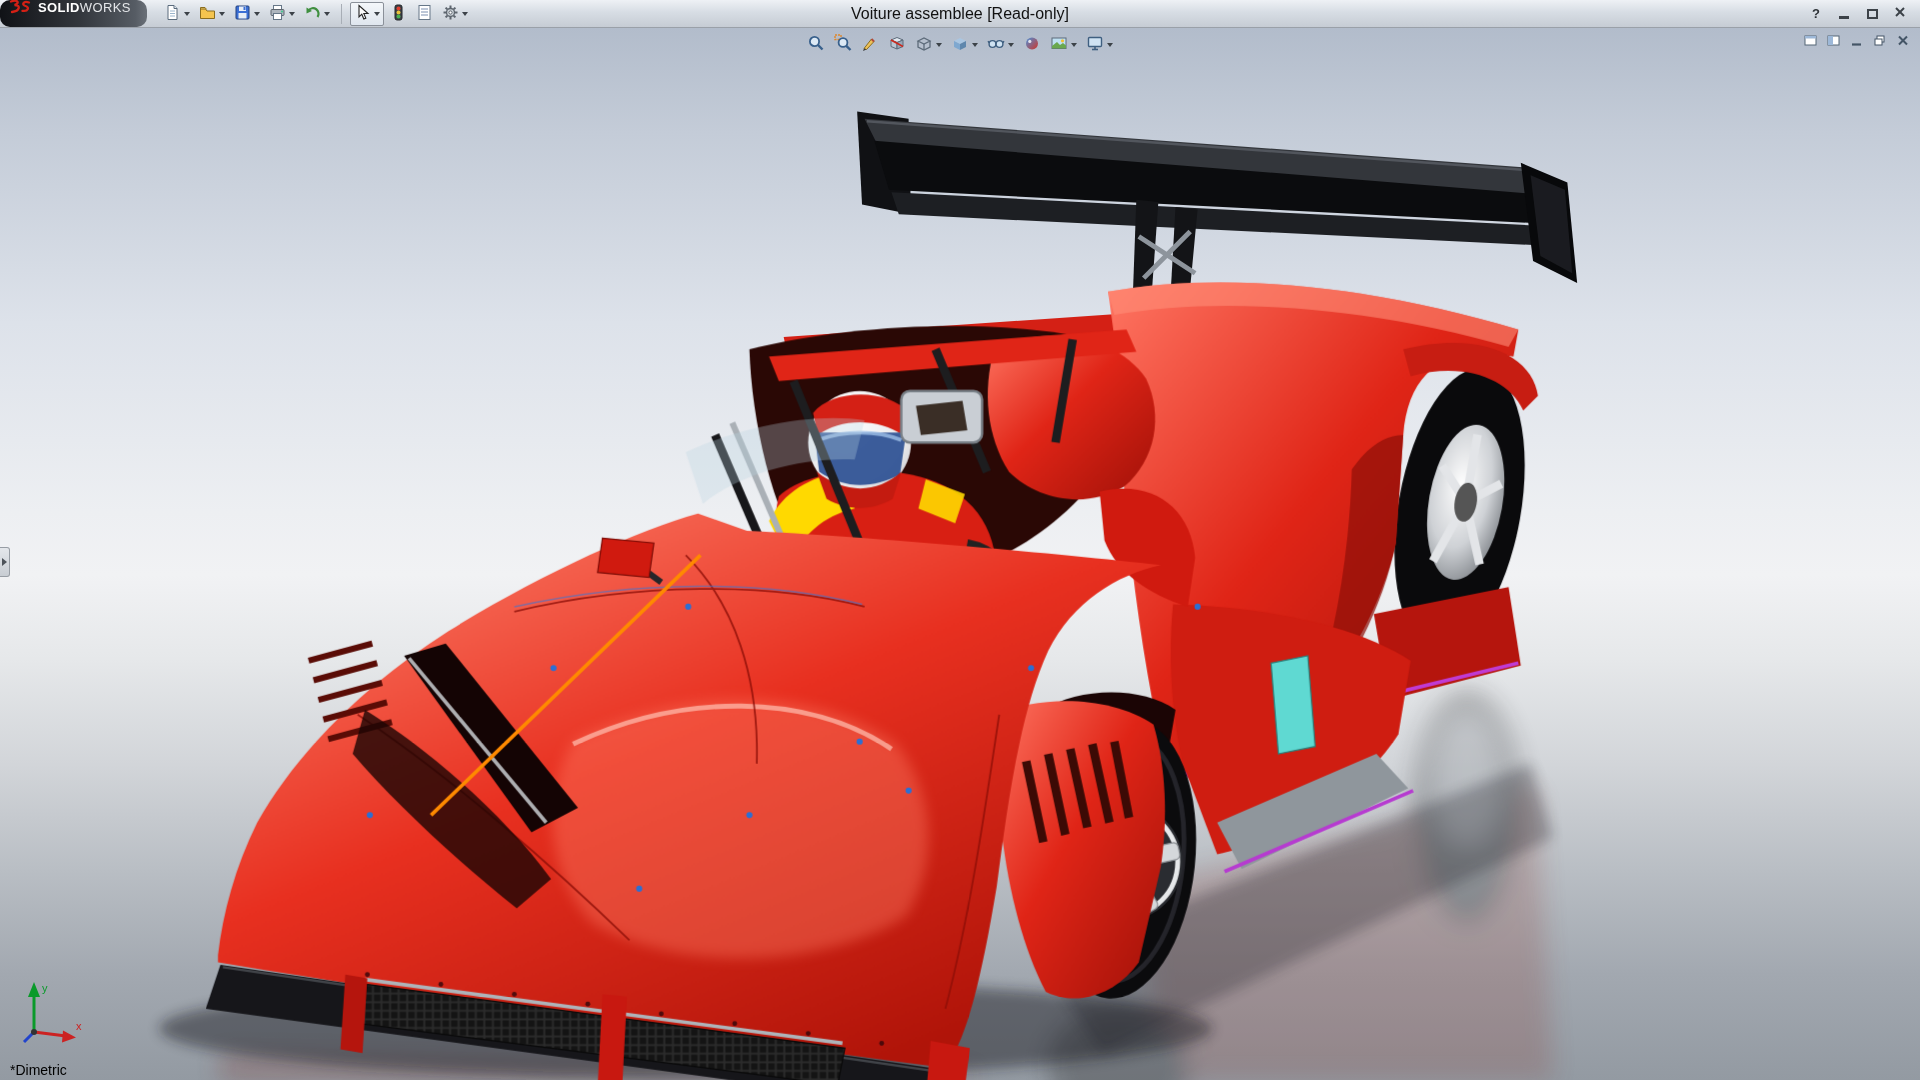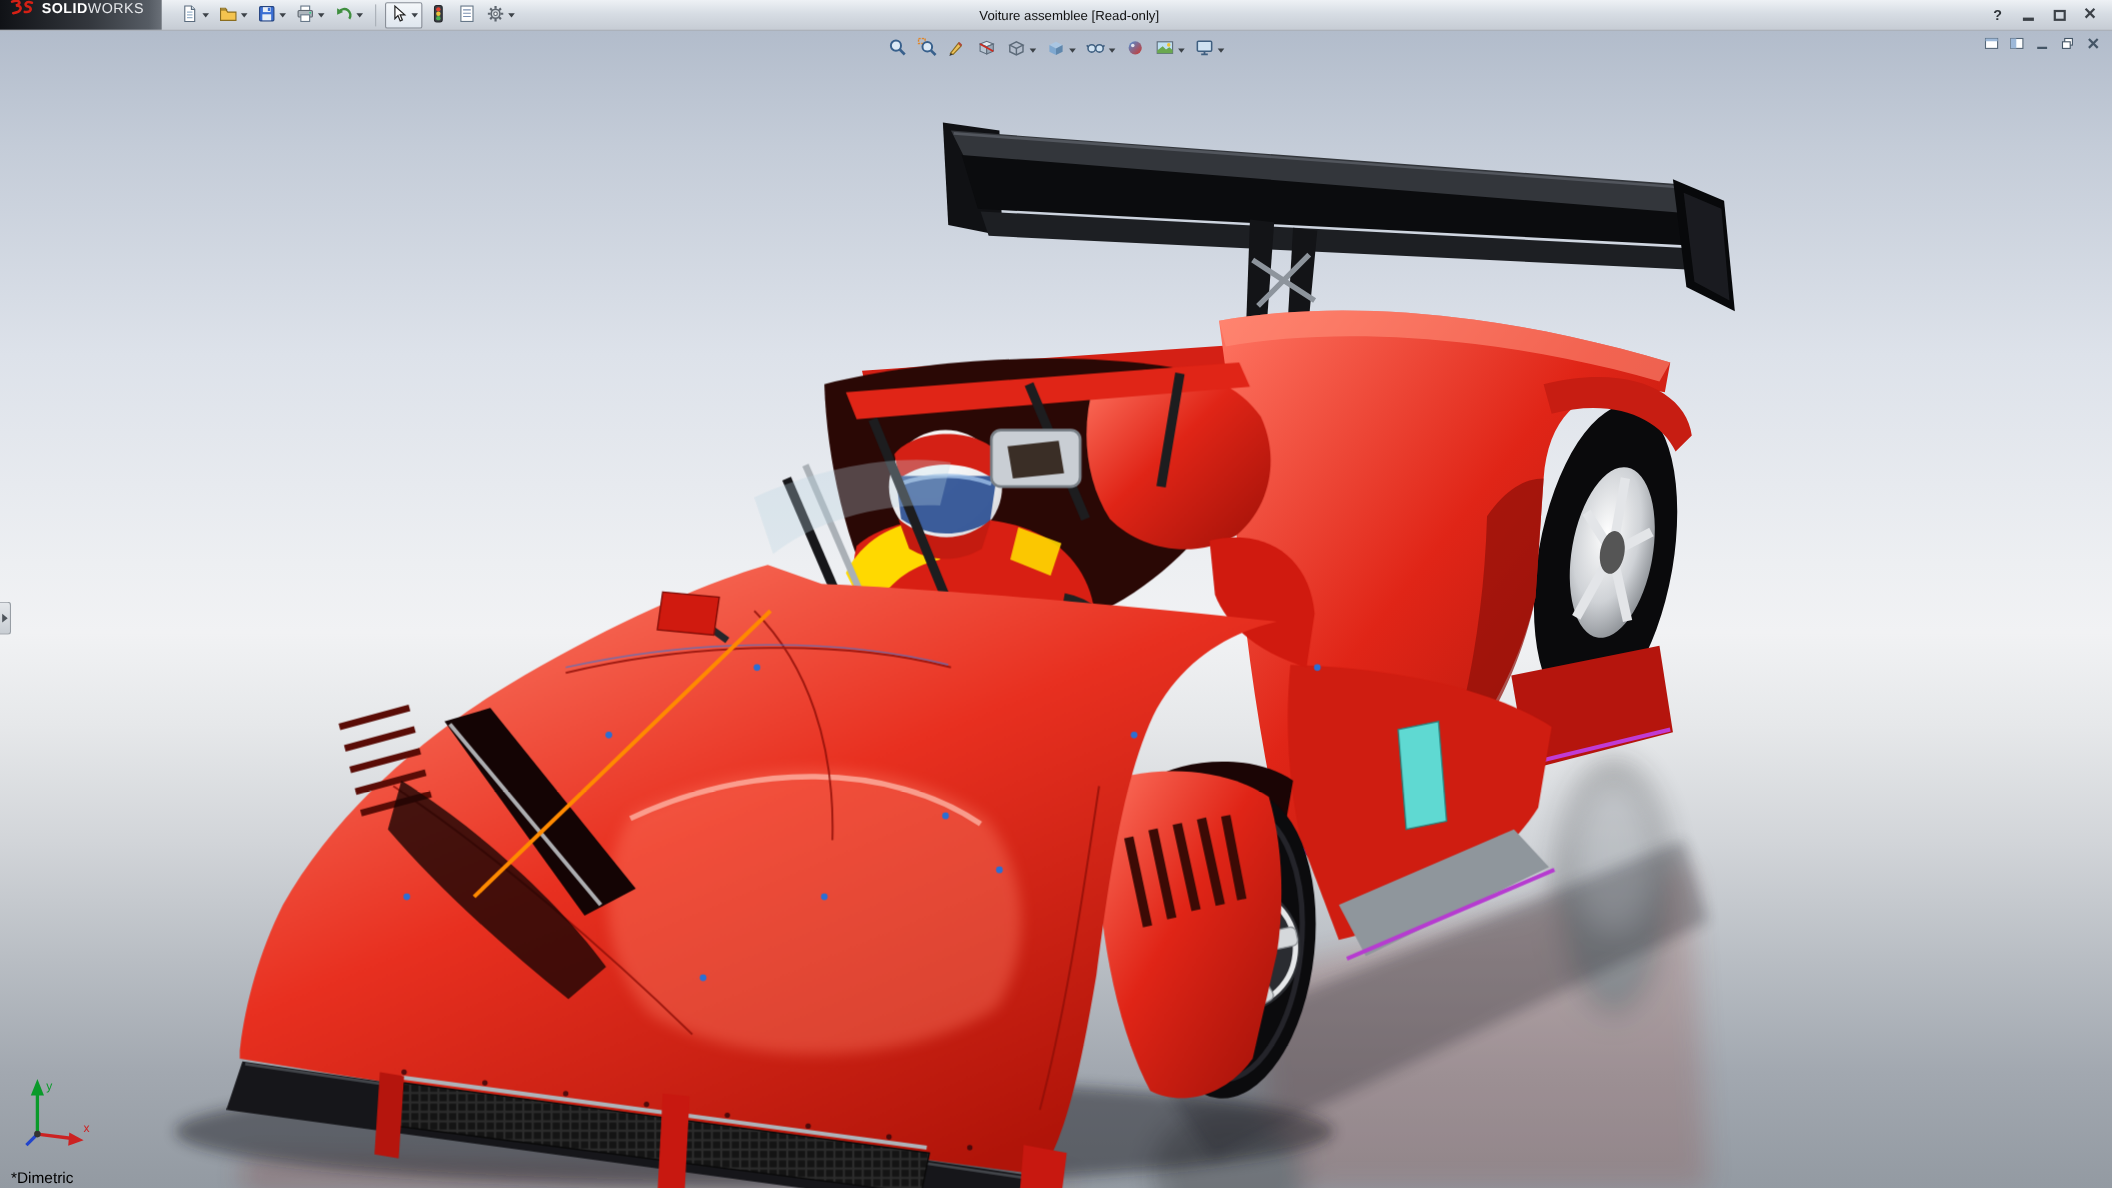--- a/index.html
+++ b/index.html
@@ -9,35 +9,35 @@
   
   .titlebar {
     position:relative; height:28px; width:100%;
     background:linear-gradient(180deg,#eef1f5 0%,#d7dde4 45%,#c6ccd4 100%);
     border-bottom:1px solid #9aa0a8;
     display:flex; align-items:center; font-size:12px; color:#111;
   }
   .logo {
     height:100%; display:flex; align-items:center; gap:6px;
     background:linear-gradient(90deg,#101216 0%,#33373d 55%,#565c64 92%,#6a7078 100%);
-    padding:0 16px 12px 8px; flex:0 0 auto;
+    padding:0 16px 12px 8px; flex:0 0 auto;border-radius:10px;
   }
   .logo-text { color:#fff; font-size:13px; letter-spacing:.4px; white-space:nowrap; }
   .logo-text .primary { font-weight:bold; }
   .logo-text .secondary { font-weight:normal; color:#e4e6e9; }
 
   .tb { display:flex; align-items:center; margin-left:14px; gap:3px; }
   .tb-btn { height:24px; display:flex; align-items:center; padding:0 3px; border-radius:3px; cursor:default; }
   .tb-btn.boxed { border:1px solid #8a9099; background:linear-gradient(180deg,#f4f7fa,#dfe6ee); border-radius:2px; }
   .caret { width:0; height:0; border-left:3.5px solid transparent; border-right:3.5px solid transparent;
            border-top:4px solid #3c4248; margin-left:3px; }
   .tb-sep { width:1px; height:20px; background:#a8aeb6; margin:0 5px; }
 
   .title-center { position:absolute; left:50%; transform:translateX(-50%); top:0; line-height:28px;
-                  font-size:12px; color:#111; white-space:nowrap;margin-left:12px; }
+                  font-size:16px; color:#111; white-space:nowrap; }
 
   .win-controls { margin-left:auto; display:flex; align-items:center; gap:8px; padding-right:10px; }
   .wc-btn { width:20px; height:18px; display:flex; align-items:center; justify-content:center; color:#2e3338;
             font-size:13px; font-weight:bold; }
   .wc-min { width:10px; height:3px; background:#3c4248; margin-top:8px; }
   .wc-max { width:11px; height:10px; border:2px solid #3c4248; }
 
   
   .viewport {
     position:absolute; top:28px; left:0; right:0; bottom:0;

